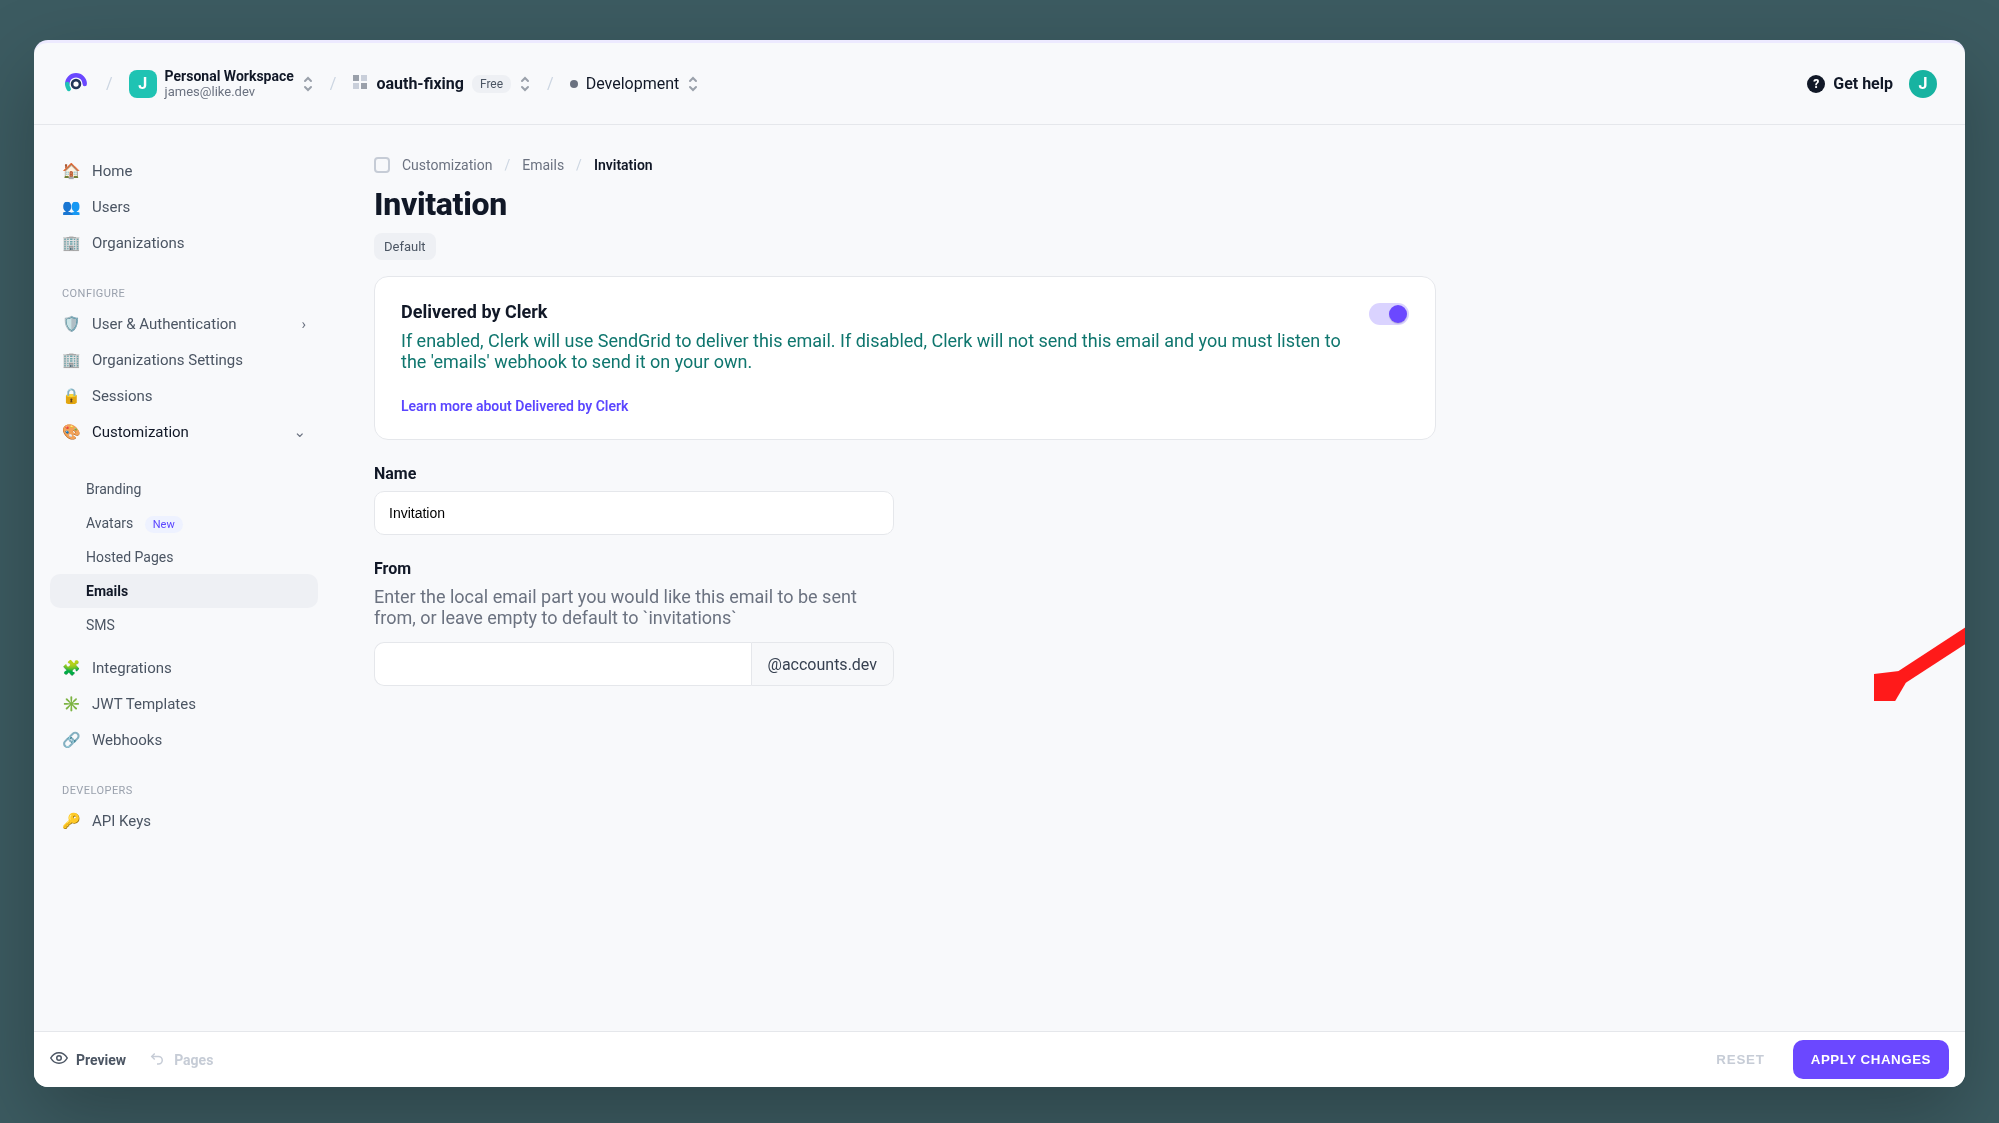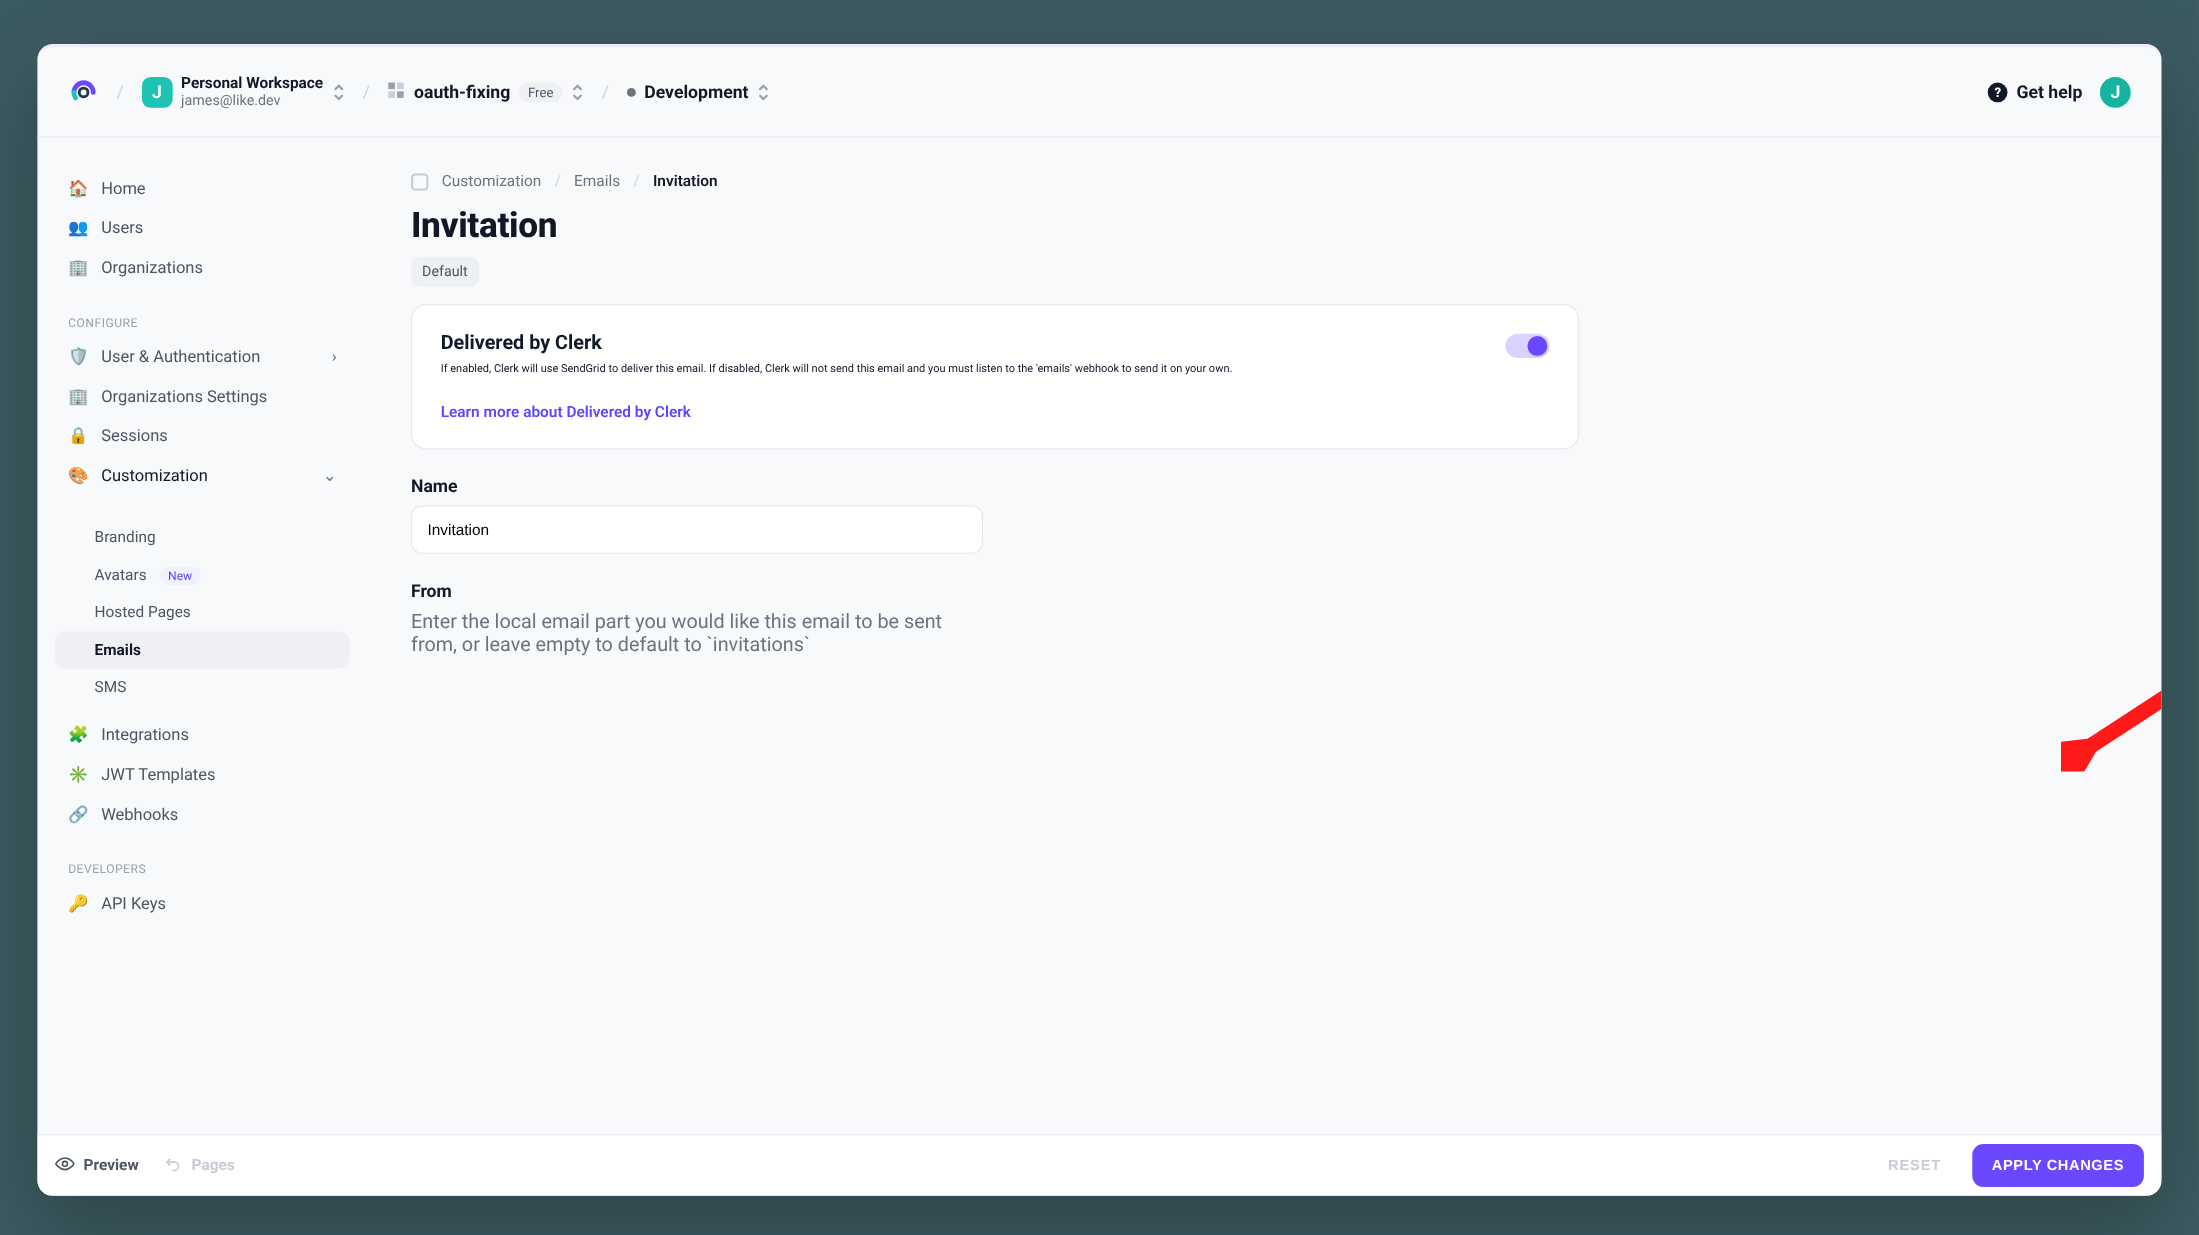--- a/index.html
+++ b/index.html
@@ -79,21 +79,21 @@
   .help-box a{color:#5b46ff;text-decoration:none}
   .mini-icon{width:16px;height:12px;border:2px solid #8a93a2;border-radius:3px;position:relative}
   .mini-icon::after{content:"";position:absolute;top:50%;left:2px;width:8px;height:2px;background:#8a93a2;transform:translateY(-50%)}
 
   .panel{
     border:1px solid var(--border);border-radius:14px;background:#fff;margin-top:16px;padding:24px 26px;
     display:flex;gap:18px;align-items:flex-start;position:relative;
     width:1062px;
   }
   .panel .title{font-size:18px;font-weight:700}
-  .panel .desc{color:#0f172a;font-size:10px;margin-top:8px}
+  .panel .desc{color:#0f766e;font-size:18px;margin-top:8px}
   .panel a.learn{display:inline-block;margin-top:26px;color:#5b46ff;text-decoration:none;font-weight:600;font-size:14px}
   .toggle{
     width:40px;height:22px;border-radius:999px;background:#dad3ff;position:relative;flex-shrink:0;margin-top:2px;
   }
   .toggle .knob{position:absolute;width:18px;height:18px;border-radius:50%;background:#6b48ff;top:2px;right:2px;box-shadow:0 1px 1px rgba(0,0,0,.15)}
 
   .field{margin-top:24px; width:1062px;}
   .field.small{width:520px;}
   .field .flabel{font-size:16px;font-weight:700;margin-bottom:8px}
   .field .hlp{font-size:18px;color:#6b7280;margin-top:2px}
@@ -166,21 +166,21 @@
         <span class="pill tag-free">Free</span>
         <span class="caret">
           <svg width="12" height="18" viewBox="0 0 12 18">
               <path d="M3 6l3-3 3 3M3 12l3 3 3-3" fill="none" stroke="#9aa0aa" stroke-width="2" stroke-linecap="round"></path>
             </svg>
         </span>
       </div>
       <span class="sep">/</span>
       <div class="sel">
         <span class="env-dot"></span>
-        <span style="font-weight:700">Development</span>
+        <span style="font-weight:400">Development</span>
         <span class="caret">
           <svg width="12" height="18" viewBox="0 0 12 18">
               <path d="M3 6l3-3 3 3M3 12l3 3 3-3" fill="none" stroke="#9aa0aa" stroke-width="2" stroke-linecap="round"></path>
             </svg>
         </span>
       </div>
       <div class="right">
         <div class="sel">
           <span class="help-icon">?</span>
           <span style="font-weight:700">Get help</span>
@@ -294,20 +294,24 @@
         </section>
 
         <div class="field small">
           <div class="flabel">Name</div>
           <input class="input" value="Invitation" style="">
         </div>
 
         <div class="field small">
           <div class="flabel">From</div>
           <div class="hlp">Enter the local email part you would like this email to be sent from, or leave empty to default to `invitations`</div>
+          <div class="input-group" style="margin-top:14px">
+            <input class="input" style="">
+            <div class="input-addon">@accounts.dev</div>
+          </div>
         </div>
 
         
         <div class="annot arrow-to-toggle">
           <svg viewBox="0 0 170 120" width="170" height="120">
             <defs>
               <marker id="arr" viewBox="0 0 10 10" refX="1" refY="5" markerWidth="10" markerHeight="10" orient="auto">
                 <path d="M10 0 L0 5 L10 10 z" fill="#ff1a1a"></path>
               </marker>
             </defs>

